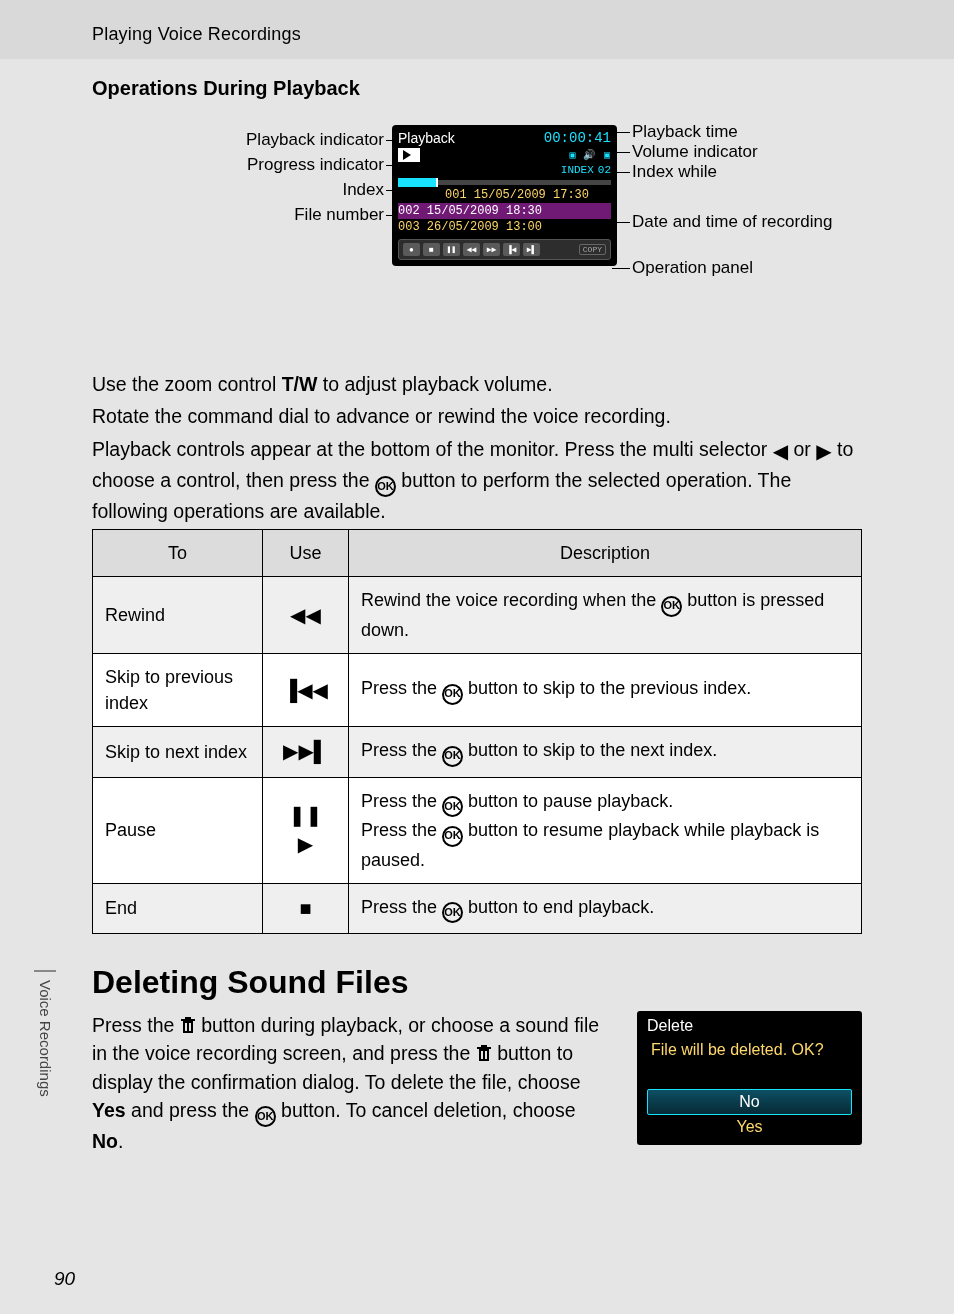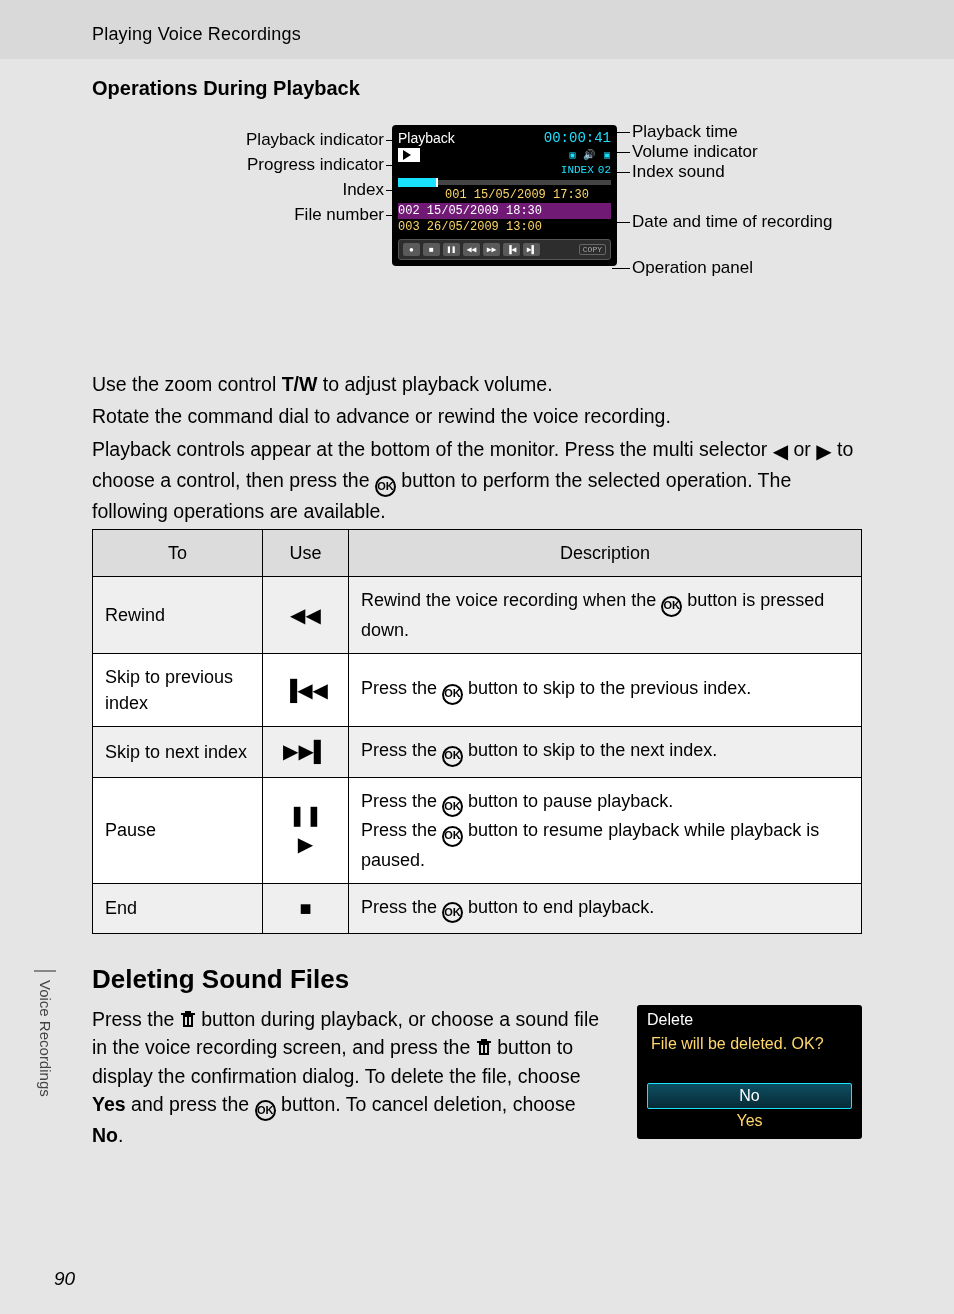--- a/index.html
+++ b/index.html
@@ -117,21 +117,21 @@
   table.ops th {
     background:#dcdcdc;
     font-weight:normal;
     text-align:center;
   }
   table.ops tr:nth-child(even) td { background:#efefef; }
   table.ops tr:nth-child(odd) td { background:#fff; }
   table.ops td.use { text-align:center; font-size:20px; }
   .section-title2 {
     font-weight:bold;
-    font-size:26px;
+    font-size:32px;
     margin: 30px 92px 10px;
   }
   .two-col {
     display:flex;
     padding:0 92px;
     gap:28px;
     align-items:flex-start;
   }
   .two-col .txt {
     flex:1;
@@ -215,21 +215,21 @@
     <div class="label L3">Index</div>
     <div class="label L4">File number</div>
 
     <div class="line" style="left:294px; top:20px; width:14px;"></div>
     <div class="line" style="left:294px; top:45px; width:14px;"></div>
     <div class="line" style="left:294px; top:70px; width:14px;"></div>
     <div class="line" style="left:294px; top:95px; width:14px;"></div>
 
     <div class="label R1">Playback time</div>
     <div class="label R2">Volume indicator</div>
-    <div class="label R3">Index sound</div>
+    <div class="label R3">Index while</div>
     <div class="label R4">Date and time of recording</div>
     <div class="label R5">Operation panel</div>
 
     <div class="line" style="left:520px; top:12px; width:18px;"></div>
     <div class="line" style="left:520px; top:32px; width:18px;"></div>
     <div class="line" style="left:520px; top:52px; width:18px;"></div>
     <div class="line" style="left:520px; top:102px; width:18px;"></div>
     <div class="line" style="left:520px; top:148px; width:18px;"></div>
 
     <div class="lcd">

